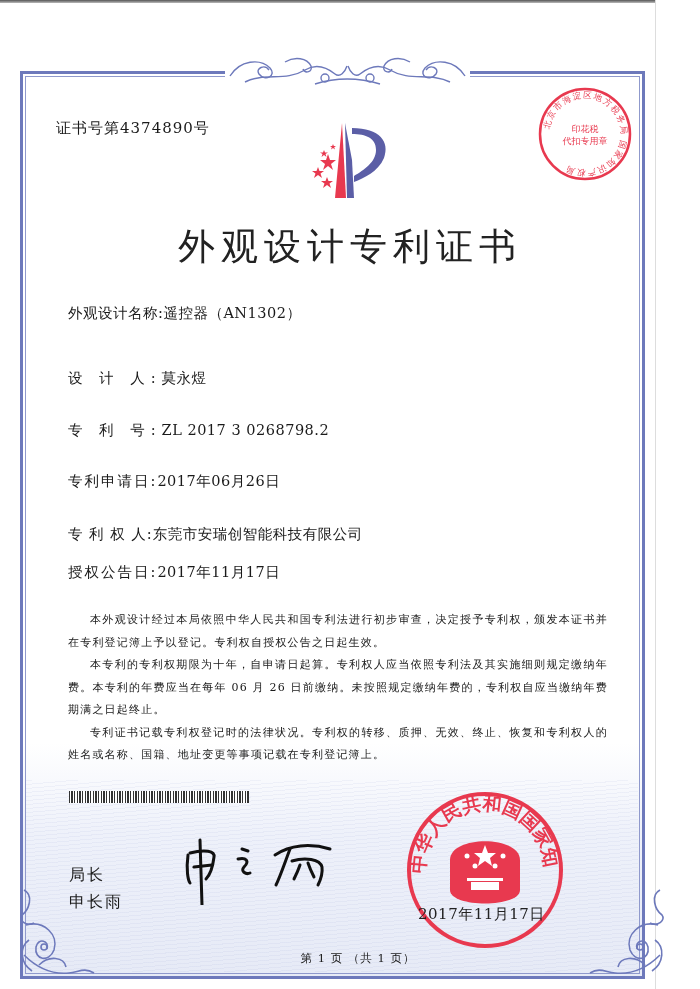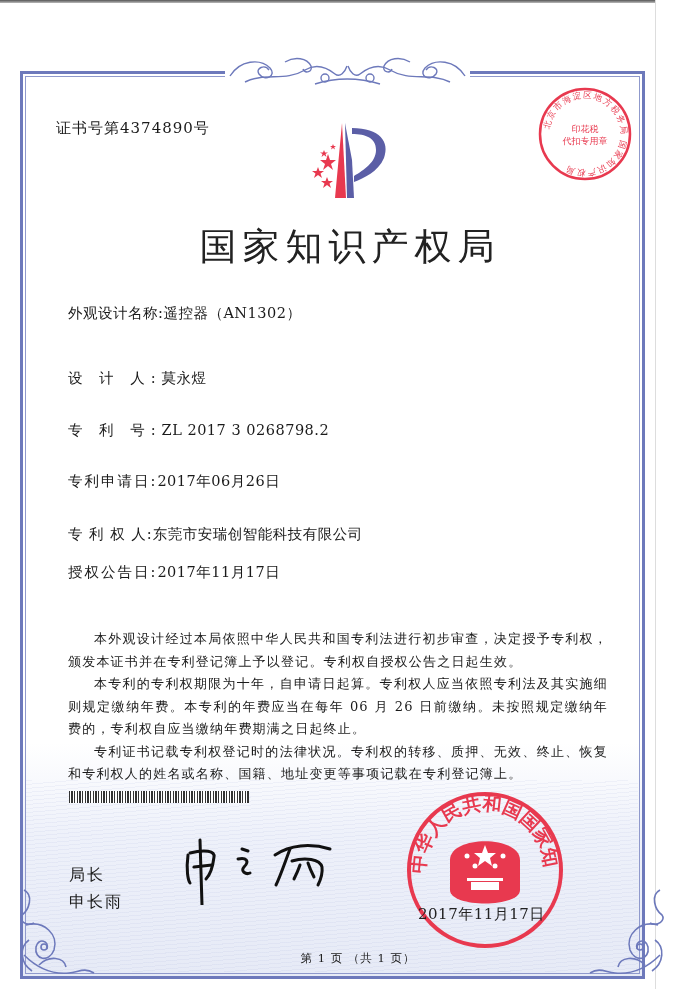--- a/index.html
+++ b/index.html
@@ -18,21 +18,21 @@
   .frame-outer { position:absolute; left:20px; top:71px; width:625px; height:908px; border:3px solid #6d79bb; box-sizing:border-box; }
   .frame-inner { position:absolute; left:25px; top:76px; width:615px; height:898px; border:1px solid #8f99cc; box-sizing:border-box; }
   .wave { position:absolute; left:26px; top:780px; width:612px; height:192px;
     background:repeating-linear-gradient(175deg, rgba(150,160,210,0.10) 0px, rgba(150,160,210,0.10) 1px, transparent 1px, transparent 4px); }
   .ornament { position:absolute; }
   .cert-no { position:absolute; left:56px; top:119px; font-size:15px; letter-spacing:1px; }
   .logo { position:absolute; left:280px; top:120px; width:110px; height:80px; }
   .title { position:absolute; left:0; width:700px; top:222px; text-align:center; font-family:"DejaVu Sans","Liberation Sans",sans-serif; font-size:37px; letter-spacing:6px; color:#222; }
   .field { position:absolute; left:68px; font-size:14.5px; letter-spacing:0.5px; white-space:nowrap; }
   .field .lbl { display:inline-block; }
-  .body-text { position:absolute; left:68px; top:609px; width:540px; font-size:13px; line-height:22.5px; letter-spacing:1.2px;margin-top:19px; }
+  .body-text { position:absolute; left:68px; top:609px; width:540px; font-size:11px; line-height:22.5px; letter-spacing:1.2px; }
   .body-text p { margin:0; text-indent:2em; text-align:justify; }
   .barcode { position:absolute; left:69px; top:791px; width:180px; height:12px;
     background:repeating-linear-gradient(90deg,#333 0 1px,#fff 1px 2px,#333 2px 4px,#fff 4px 5px,#333 5px 6px,#fff 6px 8px); }
   .director { position:absolute; left:69px; font-family:"DejaVu Sans","Liberation Sans",sans-serif; font-size:16px; letter-spacing:2px;margin-top:15px; }
   .signature { position:absolute; left:180px; top:835px; width:160px; height:70px; }
   .seal-small { position:absolute; left:537px; top:86px; width:96px; height:96px; }
   .seal-big { position:absolute; left:405px; top:790px; width:160px; height:160px; }
   .issue-date { position:absolute; left:418px; top:905px; font-size:15px; letter-spacing:0.5px; color:#222; }
   .page-no { position:absolute; left:8px; width:700px; top:951px; text-align:center; font-size:11.5px; letter-spacing:1px; }
 </style>
@@ -93,21 +93,21 @@
   <path d="M72 8 C100 8,110 22,104 38 C98 52,84 58,74 62 L74 56 C84 50,96 42,96 30 C96 18,86 14,72 14 Z" fill="#5b5ea6"></path>
   <g fill="#e8394f">
     <polygon points="48,34 50,40 56,40 51,44 53,50 48,46 43,50 45,44 40,40 46,40"></polygon>
     <polygon points="38,47 39.5,51 44,51 40.5,53.5 42,58 38,55 34,58 35.5,53.5 32,51 36.5,51"></polygon>
     <polygon points="47,57 48.5,61 53,61 49.5,63.5 51,68 47,65 43,68 44.5,63.5 41,61 45.5,61"></polygon>
     <polygon points="44,30 45,32.5 48,32.5 45.5,34 46.5,37 44,35 41.5,37 42.5,34 40,32.5 43,32.5"></polygon>
     <polygon points="53,24 53.8,26 56,26 54.2,27.2 55,29.5 53,28 51,29.5 51.8,27.2 50,26 52.2,26"></polygon>
   </g>
 </svg>
 
-<div class="title">国家知识产权局</div>
+<div class="title">外观设计专利证书</div>
 
 <svg class="seal-small" viewBox="0 0 96 96">
   <circle cx="48" cy="48" r="45" fill="none" stroke="#e8394f" stroke-width="2.5"></circle>
   <defs>
       <path id="ringpath" d="M48 48 m-36 0 a36 36 0 1 1 72 0 a36 36 0 1 1 -72 0"></path>
     </defs>
   <text font-size="8.5" fill="#e8394f" font-family="DejaVu Serif, serif" letter-spacing="1.5">
     <textPath href="#ringpath" startOffset="2%">北京市海淀区地方税务局 国家知识产权局</textPath>
   </text>
   <text x="48" y="46" font-size="9" fill="#e8394f" text-anchor="middle" font-family="DejaVu Serif, serif">印花税</text>

